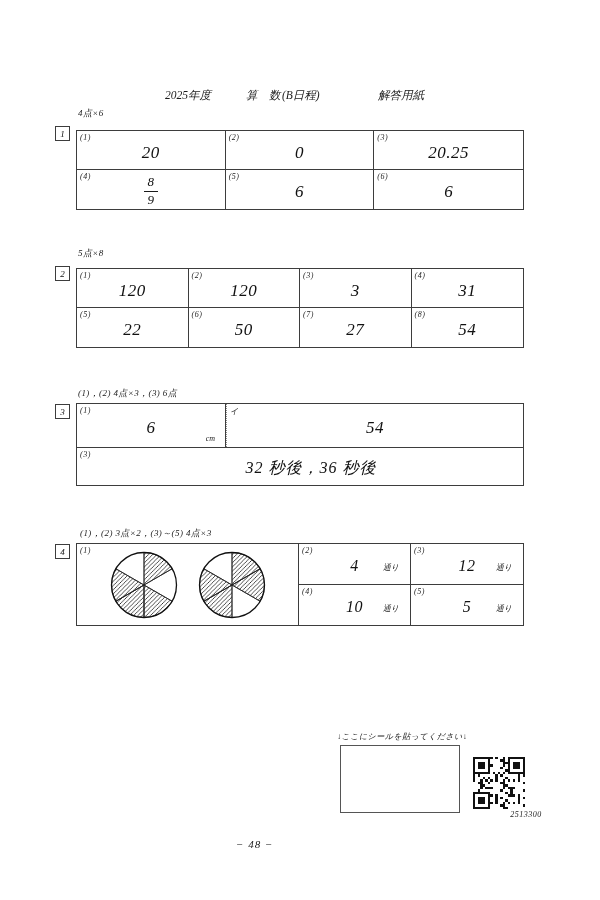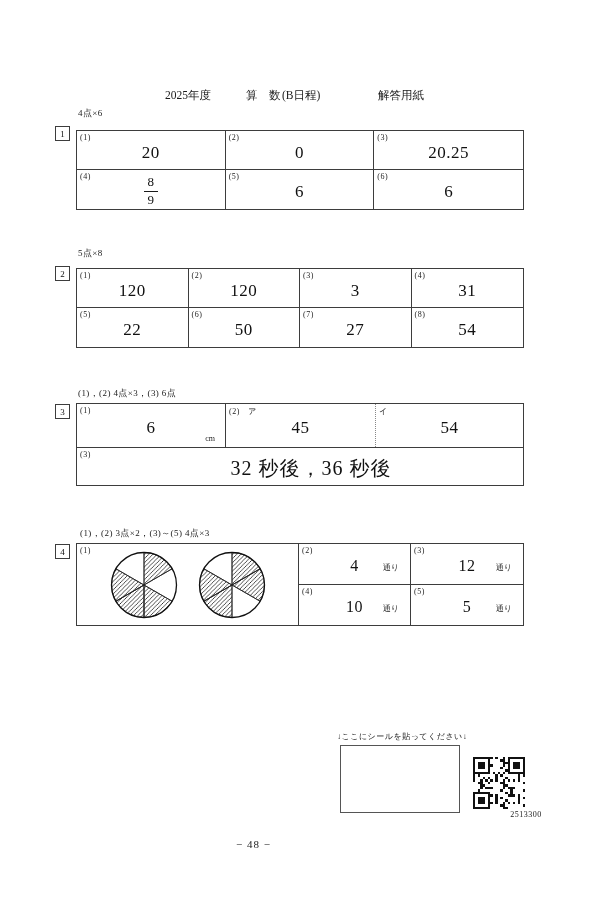--- a/index.html
+++ b/index.html
@@ -1,17 +1,17 @@
 <!DOCTYPE html>
 <html><head>
 <meta charset="utf-8">
 <style>
   html,body{margin:0;padding:0;background:#e8e8e8;}
   .page{position:relative;width:600px;height:900px;background:#ffffff;margin:0 auto;
-        font-family:"Liberation Serif","DejaVu Serif",serif;color:#111;overflow:hidden;}
+        font-family:"Liberation Serif","DejaVu Serif",serif;color:#111;overflow:hidden;font-style:italic;}
   .abs{position:absolute;}
   
   .hdr span{position:absolute;top:0;font-size:11.5px;white-space:nowrap;color:#1a1a1a;}
   
   .points{position:absolute;font-size:9px;letter-spacing:.4px;color:#1a1a1a;white-space:nowrap;}
   .numbox{position:absolute;width:13px;height:13px;border:1px solid #3d3d3d;background:#fff;
           font-size:9px;display:flex;align-items:center;justify-content:center;}
   
   .tbl{position:absolute;border:1px solid #3d3d3d;background:#fff;box-sizing:border-box;}
   .grid{display:grid;width:100%;height:100%;}
@@ -36,21 +36,21 @@
   .t4left{position:relative;width:222px;border-right:1px solid #3d3d3d;box-sizing:border-box;
           display:flex;align-items:center;justify-content:center;gap:20px;}
   .t4grid{flex:1;display:grid;grid-template-columns:1fr 1fr;grid-template-rows:1fr 1fr;}
   .t4grid .cv{font-size:16px;}
   
   .sealtxt{position:absolute;font-size:8px;letter-spacing:.5px;color:#1a1a1a;white-space:nowrap;}
   .sealbox{position:absolute;border:1px solid #555;background:#fff;}
   .qr{position:absolute;}
   .qrlabel{position:absolute;font-size:8px;text-align:center;letter-spacing:.5px;color:#1a1a1a;}
   .pagenum{position:absolute;font-size:11px;text-align:left;letter-spacing:1px;color:#1a1a1a;}
-  .big3{font-size:20px;letter-spacing:1px;margin-left:22px;}
+  .big3{font-size:16px;letter-spacing:1px;margin-left:22px;}
 </style>
 </head>
 <body>
 
 <div class="page">
 
   <div class="hdr abs" style="top:88px;left:0;width:600px;height:14px;">
     <span style="left:165px;">2025年度</span>
     <span style="left:246px;">算　数</span>
     <span style="left:282px;">(B日程)</span>
@@ -131,24 +131,20 @@
   </div>
 
   <div class="points" style="top:387px;left:78px;">(1)，(2) 4点×3，(3) 6点</div>
   <div class="numbox" style="top:404px;left:55px;">3</div>
   <div class="tbl" style="top:403px;left:76px;width:448px;height:83px;">
     <div class="t3row1">
       <div class="subcell" style="width:149px;border-right:1px solid #3d3d3d;">
         <span class="cl">(1)</span>
         <span class="cv">6</span>
         <span class="unit" style="right:10px;bottom:4px;">cm</span>
-      </div>
-      <div class="subcell" style="width:149px;">
-        <span class="cl"><span>(2)</span>　<span>ア</span></span>
-        <span class="cv">45</span>
       </div>
       <div class="subcell dotl" style="flex:1;">
         <span class="cl">イ</span>
         <span class="cv">54</span>
       </div>
     </div>
     <div class="t3row2">
       <span class="cl">(3)</span>
       <span class="big3" style="margin-top:4px;">32 秒後，36 秒後</span>
     </div>

